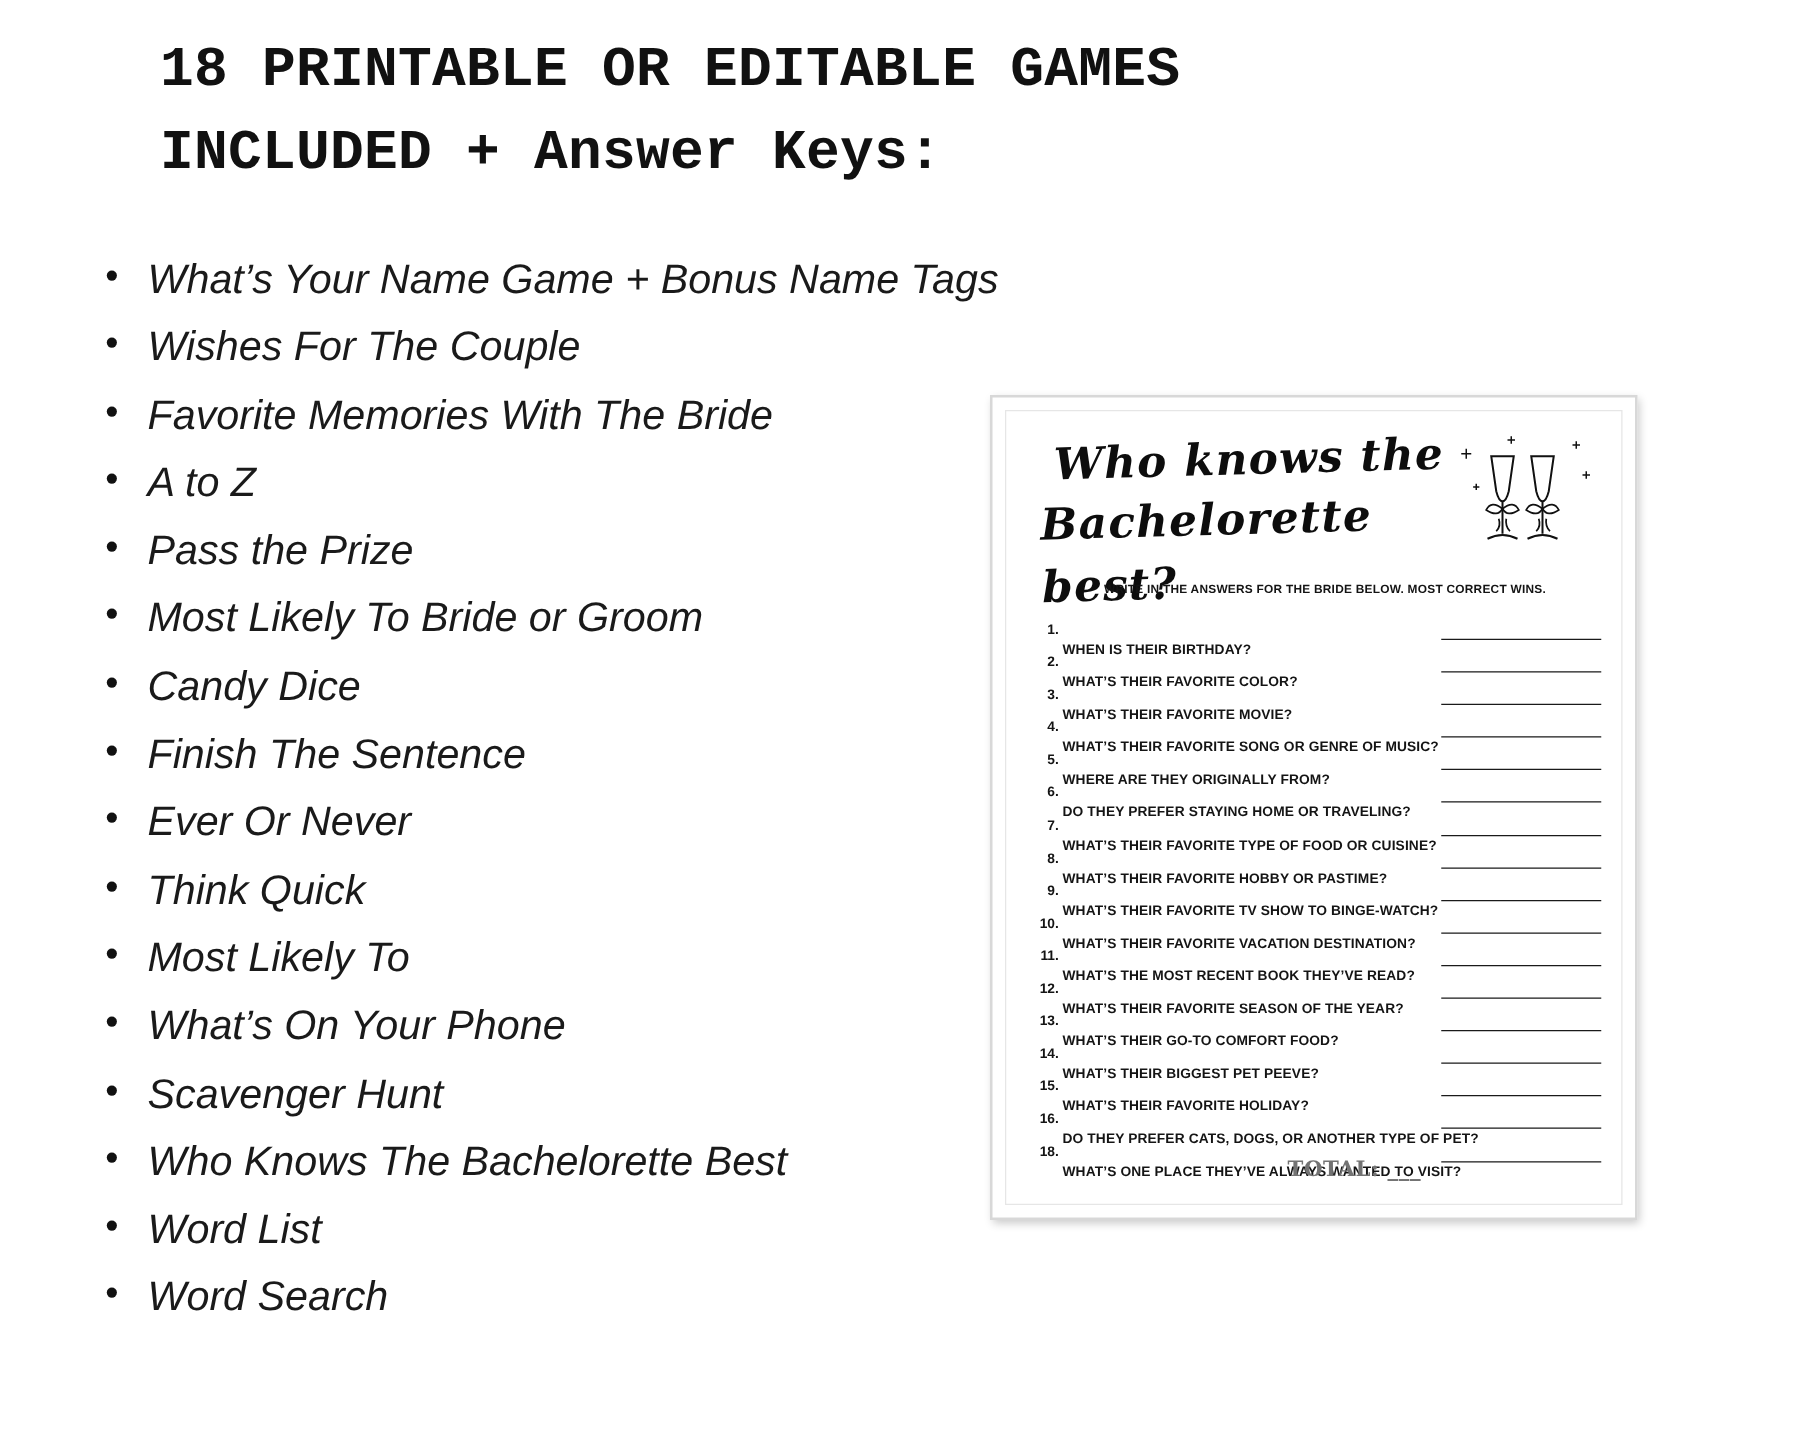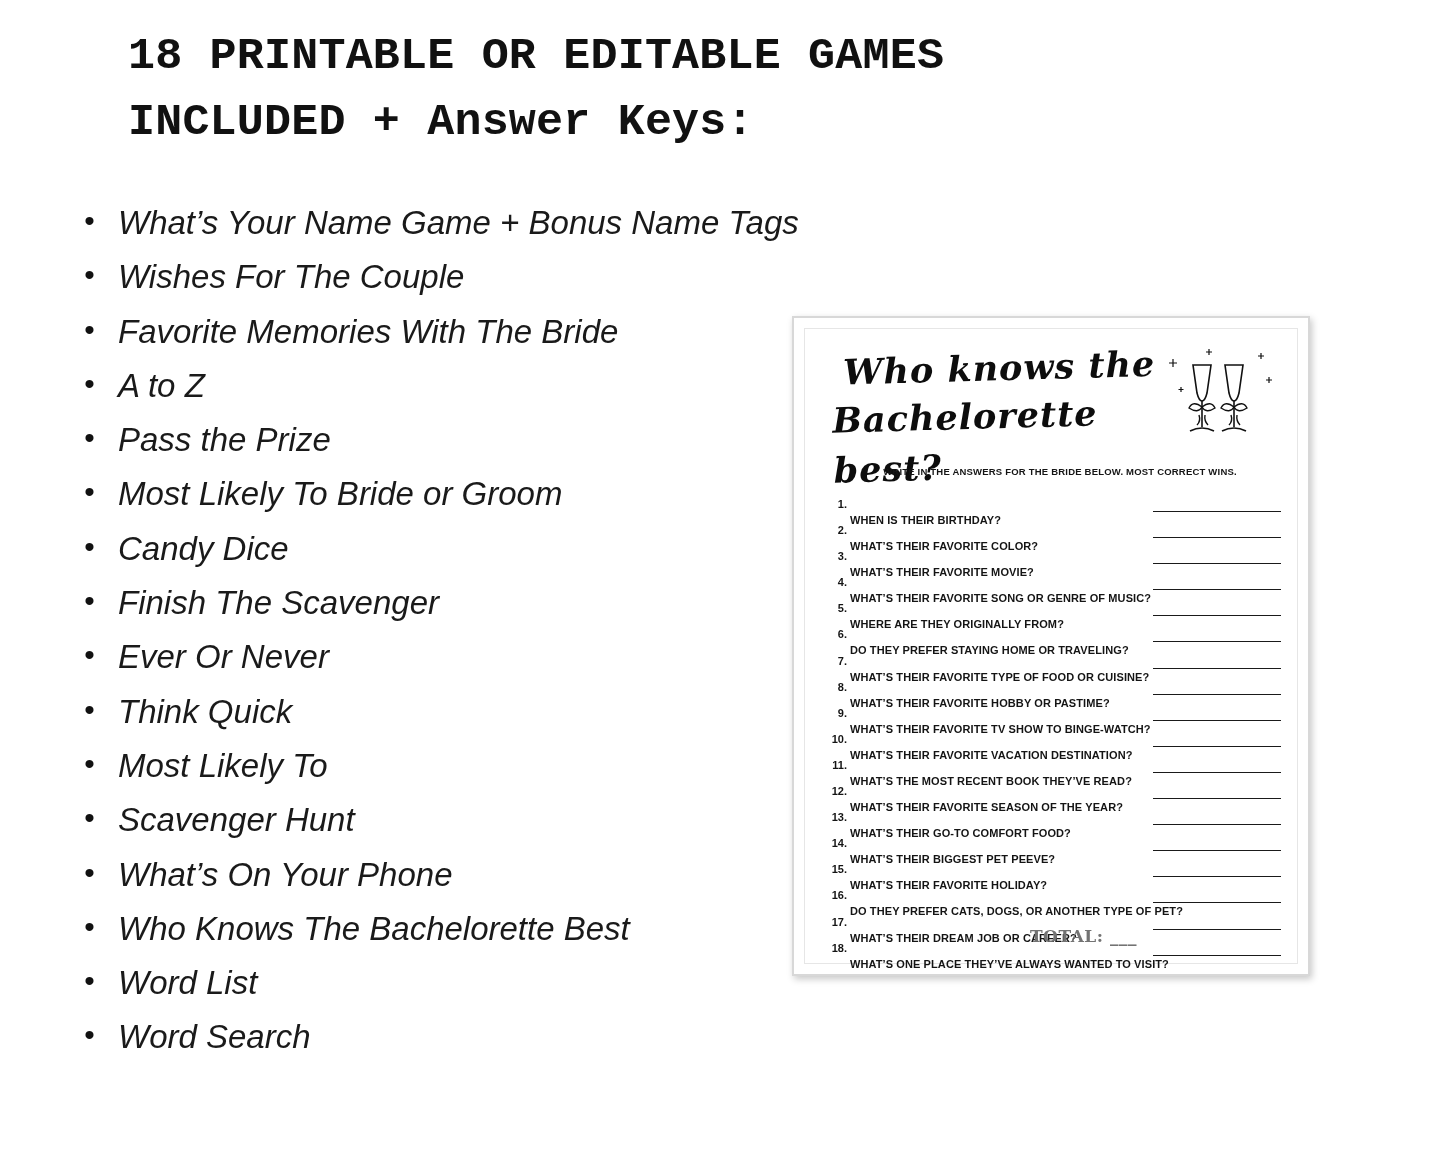--- a/index.html
+++ b/index.html
@@ -193,26 +193,26 @@
 </div>
 
 <ul id="game-list">
     <li>What’s Your Name Game + Bonus Name Tags</li>
     <li>Wishes For The Couple</li>
     <li>Favorite Memories With The Bride</li>
     <li>A to Z</li>
     <li>Pass the Prize</li>
     <li>Most Likely To Bride or Groom</li>
     <li>Candy Dice</li>
-    <li>Finish The Scavenger</li>
+    <li>Finish The Sentence</li>
     <li>Ever Or Never</li>
     <li>Think Quick</li>
     <li>Most Likely To</li>
+    <li>What’s On Your Phone</li>
     <li>Scavenger Hunt</li>
-    <li>What’s On Your Phone</li>
     <li>Who Knows The Bachelorette Best</li>
     <li>Word List</li>
     <li>Word Search</li>
   </ul>
 
 <div id="worksheet">
   <div class="inner">
 
     <div class="ws-title">
       <span class="t1">Who knows the</span>
@@ -324,25 +324,20 @@
           <span class="q-num">15.</span>
           <span class="q-text">WHAT’S THEIR FAVORITE HOLIDAY?</span>
           <span class="q-line"></span>
         </div>
         <div class="q-row">
           <span class="q-num">16.</span>
           <span class="q-text">DO THEY PREFER CATS, DOGS, OR ANOTHER TYPE OF PET?</span>
           <span class="q-line"></span>
         </div>
         <div class="q-row">
-          <span class="q-num">17.</span>
-          <span class="q-text">WHAT’S THEIR DREAM JOB OR CAREER?</span>
-          <span class="q-line"></span>
-        </div>
-        <div class="q-row">
           <span class="q-num">18.</span>
           <span class="q-text">WHAT’S ONE PLACE THEY’VE ALWAYS WANTED TO VISIT?</span>
           <span class="q-line"></span>
         </div>
       </div>
 
     <div id="ws-total">TOTAL: ___</div>
   </div>
 </div>
 

